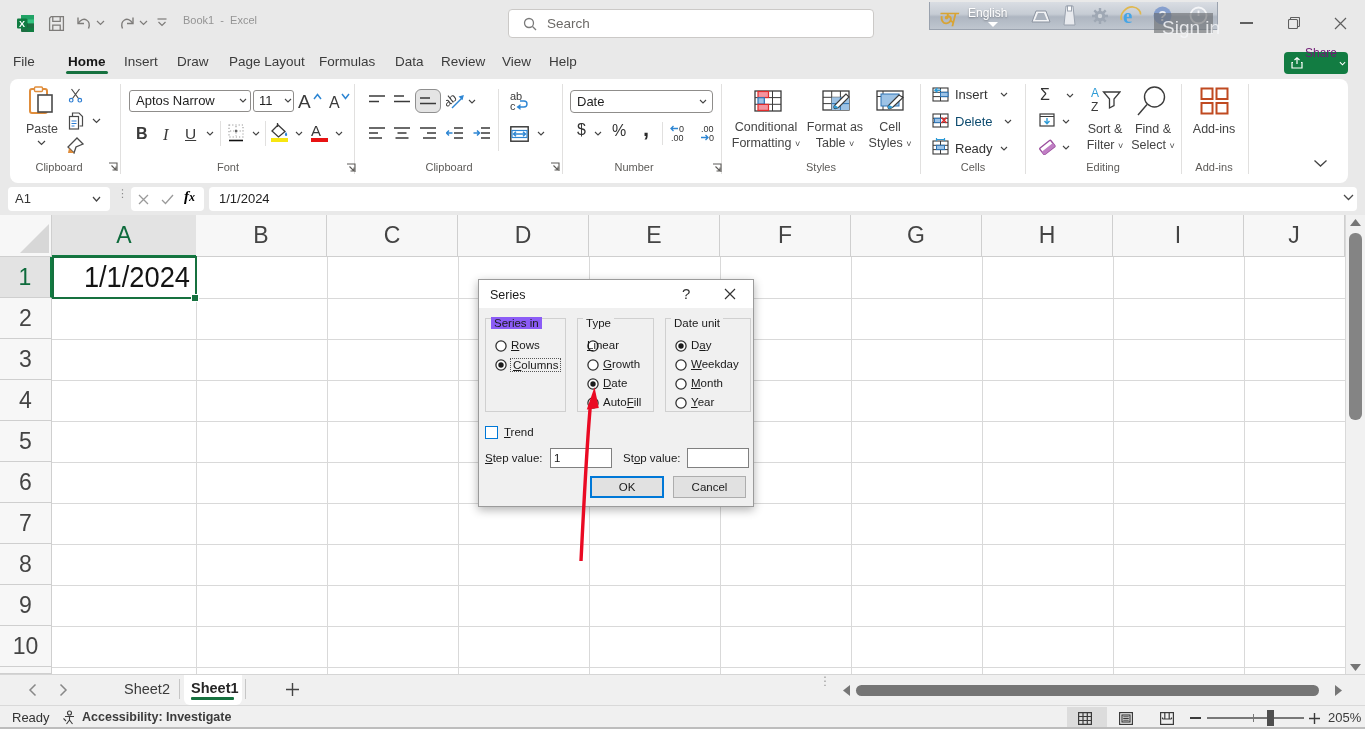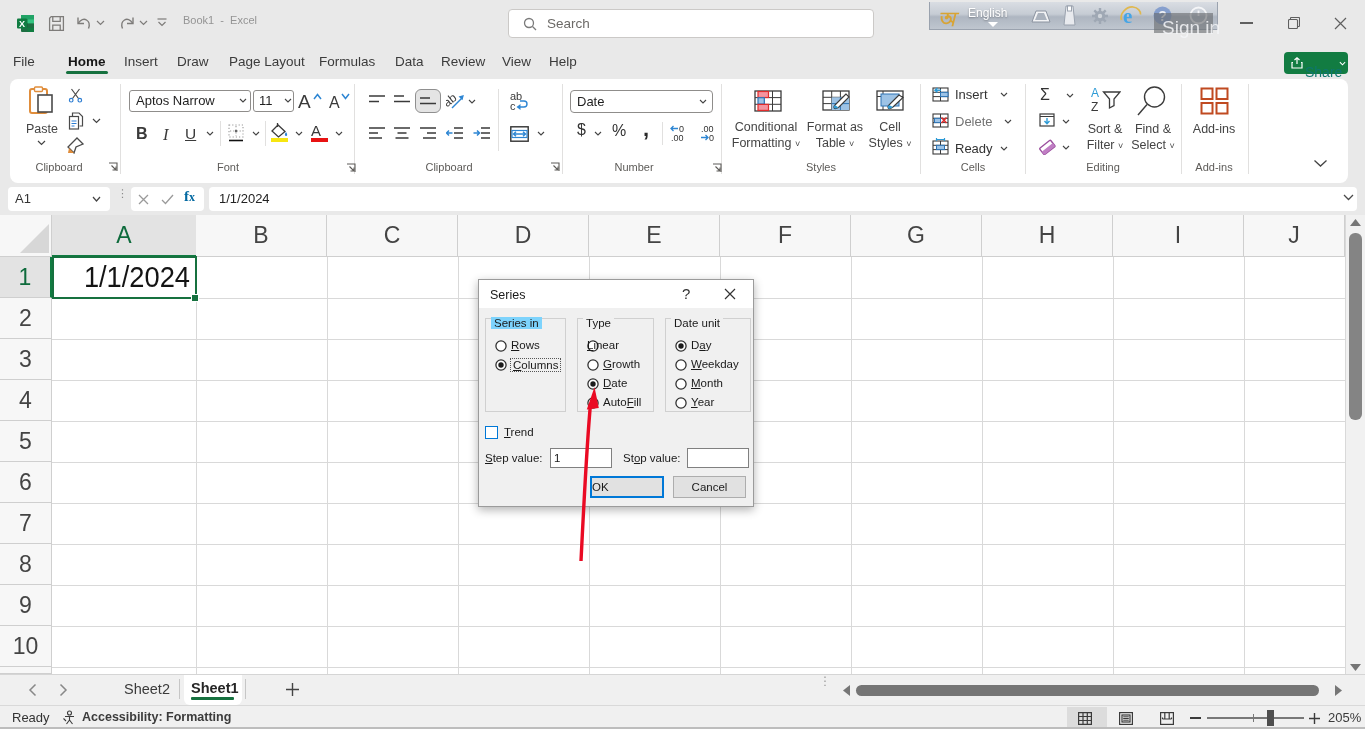--- a/index.html
+++ b/index.html
@@ -130,21 +130,21 @@
   <div class="tab" style="left:395px">Data</div>
   <div class="tab" style="left:441px">Review</div>
   <div class="tab" style="left:502px">View</div>
   <div class="tab" style="left:549px">Help</div>
 
   <div class="a" style="left:1284px;top:12px;width:64px;height:22px;background:#127c42;border-radius:4px"></div>
   <svg class="a" style="left:1291px;top:17px" width="12" height="12" viewBox="0 0 12 12" fill="none" stroke="#fff" stroke-width="1.2">
     <path d="M6 7 V1 M3.5 3 L6 0.8 L8.5 3"></path>
     <path d="M2 5.5 H1 V11 H11 V5.5 H10"></path>
   </svg>
-  <div class="a" style="left:1305px;top:24px;font-size:14px;color:#0f766e">Share</div>
+  <div class="a" style="left:1305px;top:6px;font-size:12px;color:#701a75">Share</div>
   <svg class="a" style="left:1339px;top:21px" width="7" height="5" viewBox="0 0 8 5" fill="none" stroke="#fff" stroke-width="1.2">
       <path d="M1 1 L4 4 L7 1"></path>
     </svg>
 </div>
 
 <div class="a" style="left:10px;top:79px;width:1338px;height:104px;background:#fff;border-radius:8px"></div>
 <div id="ribbon" class="a" style="left:0;top:0;width:1365px;height:183px">
 
   <div class="sep" style="left:120px;top:84px;height:90px"></div>
   <div class="sep" style="left:354px;top:84px;height:90px"></div>
@@ -390,21 +390,21 @@
   <div class="a" style="left:955px;top:87px;font-size:13px;color:#333">Insert</div>
   <svg class="a" style="left:1000px;top:92px" width="8" height="6" viewBox="0 0 8 6" fill="none" stroke="#444" stroke-width="1.1">
       <path d="M1 1 L4 4 L7 1"></path>
     </svg>
   <svg class="a" style="left:932px;top:113px" width="17" height="15" viewBox="0 0 17 15">
     <rect x="1" y="1" width="15" height="13" fill="#fff" stroke="#3b3b3b" stroke-width="1.1"></rect>
     <path d="M1 5.3 H16 M1 9.6 H16 M8.5 1 V14" stroke="#3b3b3b"></path>
     <rect x="2.5" y="5.3" width="6" height="4.3" fill="#9dc3e6" stroke="#2e75b6"></rect>
     <path d="M9.5 4.5 L14.5 10 M14.5 4.5 L9.5 10" stroke="#e02d2d" stroke-width="1.6"></path>
   </svg>
-  <div class="a" style="left:955px;top:114px;font-size:13px;color:#737373">Delete</div>
+  <div class="a" style="left:955px;top:114px;font-size:13px;color:#0c4a6e">Delete</div>
   <svg class="a" style="left:1004px;top:119px" width="8" height="6" viewBox="0 0 8 6" fill="none" stroke="#444" stroke-width="1.1">
       <path d="M1 1 L4 4 L7 1"></path>
     </svg>
   <svg class="a" style="left:932px;top:138px" width="17" height="17" viewBox="0 0 17 17">
     <rect x="1" y="3" width="15" height="13" fill="#fff" stroke="#3b3b3b" stroke-width="1.1"></rect>
     <path d="M1 7.3 H16 M1 11.6 H16 M8.5 3 V16" stroke="#3b3b3b"></path>
     <rect x="4.5" y="7.3" width="8" height="4.3" fill="#9dc3e6" stroke="#2e75b6"></rect>
     <path d="M4.5 1.5 H12.5 M4.5 0 V3 M12.5 0 V3" stroke="#2e9bd6" stroke-width="1.2"></path>
   </svg>
   <div class="a" style="left:955px;top:141px;font-size:13px;color:#333">Ready</div>
@@ -470,21 +470,21 @@
       <path d="M1 1 L4.5 5 L8 1"></path>
     </svg>
   <div class="a" style="left:117px;top:8px;width:3px;height:16px;color:#8a8a8a;font-size:11px;line-height:5px">⋮</div>
   <div class="a" style="left:131px;top:4px;width:73px;height:24px;background:#fff;border-radius:4px"></div>
   <svg class="a" style="left:138px;top:11px" width="11" height="11" viewBox="0 0 11 11" stroke="#9a9a9a" stroke-width="1.3">
       <path d="M1 1 L10 10 M10 1 L1 10"></path>
     </svg>
   <svg class="a" style="left:161px;top:11px" width="13" height="11" viewBox="0 0 13 11" fill="none" stroke="#9a9a9a" stroke-width="1.3">
       <path d="M1 6 L4.5 9.5 L12 1"></path>
     </svg>
-  <div class="a" style="left:184px;top:5px;font-size:15px;font-family:'Liberation Serif',serif;color:#0369a1;font-weight:bold">f<span style="font-size:12px">x</span></div>
+  <div class="a" style="left:184px;top:5px;font-size:15px;font-style:italic;font-family:'Liberation Serif',serif;color:#000000;font-weight:bold">f<span style="font-size:12px">x</span></div>
   <div class="a" style="left:209px;top:4px;width:1148px;height:24px;background:#fff;border-radius:4px"></div>
   <div class="a" style="left:219px;top:4px;height:24px;line-height:24px;font-size:13px;color:#222">1/1/2024</div>
   <svg class="a" style="left:1343px;top:11px" width="11" height="7" viewBox="0 0 11 7" fill="none" stroke="#4a4a4a" stroke-width="1.3">
       <path d="M1 1 L5.5 5.5 L10 1"></path>
     </svg>
 </div>
 
 <div id="grid" class="a" style="left:0;top:215px;width:1365px;height:459px;overflow:hidden;background:#fff">
 
   <div class="a" style="left:0;top:0;width:1345px;height:42px;background:#f7f7f7;border-bottom:1px solid #cfcfcf"></div>
@@ -565,21 +565,21 @@
     </svg>
 </div>
 
 <div class="a" style="left:0;top:705px;width:1365px;height:24px;background:#f0f0f0;border-top:1px solid #d9d9d9">
   <div class="a" style="left:12px;top:4px;font-size:13px;color:#333">Ready</div>
   <svg class="a" style="left:62px;top:4px" width="15" height="15" viewBox="0 0 15 15" fill="none" stroke="#3b3b3b" stroke-width="1.1">
     <circle cx="7.5" cy="3" r="2"></circle>
     <path d="M3 6.5 H12 M7.5 6.5 V10 M7.5 10 L4.5 14 M7.5 10 L10.5 14"></path>
     <path d="M1.5 8.5 L4 11"></path>
   </svg>
-  <div class="a" style="left:82px;top:4px;font-size:12.5px;font-weight:bold;color:#3b3b3b">Accessibility: Formatting</div>
+  <div class="a" style="left:82px;top:4px;font-size:12.5px;font-weight:bold;color:#3b3b3b">Accessibility: Investigate</div>
 
   <div class="a" style="left:1067px;top:1px;width:40px;height:22px;background:#dcdcdc"></div>
   <svg class="a" style="left:1078px;top:6px" width="14" height="13" viewBox="0 0 14 13" fill="none" stroke="#3b3b3b" stroke-width="1.2">
     <path d="M0.6 0.6 H13.4 V12.4 H0.6 Z M0.6 4.5 H13.4 M0.6 8.5 H13.4 M5 0.6 V12.4 M9.3 0.6 V12.4"></path>
   </svg>
   <svg class="a" style="left:1119px;top:6px" width="14" height="13" viewBox="0 0 14 13" fill="none" stroke="#3b3b3b" stroke-width="1.2">
     <rect x="0.6" y="0.6" width="12.8" height="11.8"></rect>
     <rect x="3" y="3" width="8" height="7"></rect>
     <path d="M4.2 4.8 H9.8 M4.2 6.5 H9.8 M4.2 8.2 H9.8" stroke-width="1"></path>
   </svg>
@@ -602,21 +602,21 @@
   <div class="a" style="left:0;top:0;width:274px;height:28px;background:#fff"></div>
   <div class="a" style="left:11px;top:8px;font-size:12.5px">Series</div>
   <div class="a" style="left:203px;top:5px;font-size:15px;color:#333">?</div>
   <svg class="a" style="left:245px;top:8px" width="12" height="12" viewBox="0 0 12 12" stroke="#333" stroke-width="1.2">
       <path d="M1 1 L11 11 M11 1 L1 11"></path>
     </svg>
 
   <fieldset class="a" style="left:6px;top:38px;width:81px;height:94px;border:1px solid #d0d0d0"></fieldset>
   <fieldset class="a" style="left:98px;top:38px;width:77px;height:94px;border:1px solid #d0d0d0"></fieldset>
   <fieldset class="a" style="left:186px;top:38px;width:86px;height:94px;border:1px solid #d0d0d0"></fieldset>
-  <div class="a" style="left:12px;top:37px;background:#7dd3fc;padding:0 3px">Series in</div>
+  <div class="a" style="left:12px;top:37px;background:#8b5cf6;padding:0 3px">Series in</div>
   <div class="a" style="left:104px;top:37px;background:#f0f0f0;padding:0 3px">Type</div>
   <div class="a" style="left:192px;top:37px;background:#f0f0f0;padding:0 3px">Date unit</div>
 
   <svg class="a" style="left:16px;top:60px" width="12" height="12" viewBox="0 0 12 12">
       <circle cx="6" cy="6" r="5.1" fill="#fff" stroke="#2c2c2c" stroke-width="1.25"></circle>
     </svg>
   <div class="a" style="left:32px;top:59px"><u>R</u>ows</div>
   <svg class="a" style="left:16px;top:79px" width="12" height="12" viewBox="0 0 12 12">
       <circle cx="6" cy="6" r="5.1" fill="#fff" stroke="#2c2c2c" stroke-width="1.25"></circle>
       <circle cx="6" cy="6" r="2.7" fill="#1c1c1c"></circle>
@@ -661,21 +661,21 @@
 
   <div class="a" style="left:6px;top:146px;width:13px;height:13px;background:#fff;border:1px solid #0078d7"></div>
   <div class="a" style="left:25px;top:146px"><u>T</u>rend</div>
 
   <div class="a" style="left:6px;top:172px"><u>S</u>tep value:</div>
   <div class="a" style="left:71px;top:168px;width:62px;height:20px;background:#fff;border:1px solid #808080"></div>
   <div class="a" style="left:75px;top:172px">1</div>
   <div class="a" style="left:144px;top:172px">St<u>o</u>p value:</div>
   <div class="a" style="left:208px;top:168px;width:62px;height:20px;background:#fff;border:1px solid #808080"></div>
 
-  <div class="a" style="left:111px;top:196px;width:74px;height:22px;background:#e1e1e1;border:2px solid #0078d7;text-align:left;line-height:18px">OK</div>
+  <div class="a" style="left:111px;top:196px;width:74px;height:22px;background:#e1e1e1;border:2px solid #0078d7;text-align:center;line-height:18px">OK</div>
   <div class="a" style="left:194px;top:196px;width:73px;height:22px;background:#e1e1e1;border:1px solid #adadad;text-align:center;line-height:20px">Cancel</div>
 </div>
 
 <svg class="a" style="left:560px;top:380px;z-index:50" width="50" height="190" viewBox="0 0 50 190">
   <path d="M21 181 C 24 120 27 62 30.5 24" fill="none" stroke="#ea0a23" stroke-width="3.4"></path>
   <path d="M34.5 7 L26.8 29.5 L38.8 28 Z" fill="#ea0a23"></path>
 </svg>
 
 <div class="a" style="left:0;top:727px;width:1365px;height:2px;background:#bdbdbd"></div>
 

